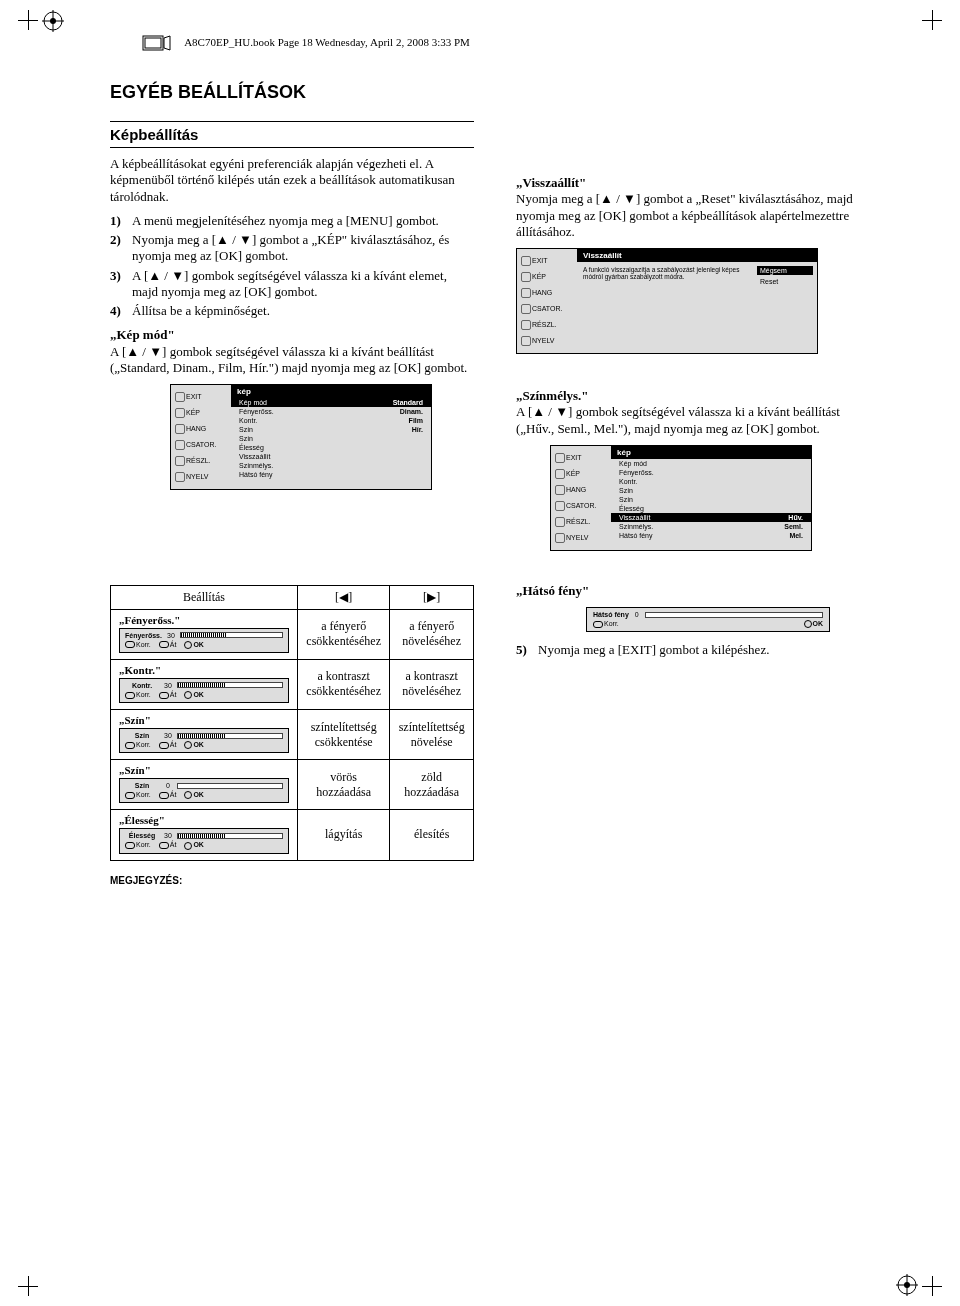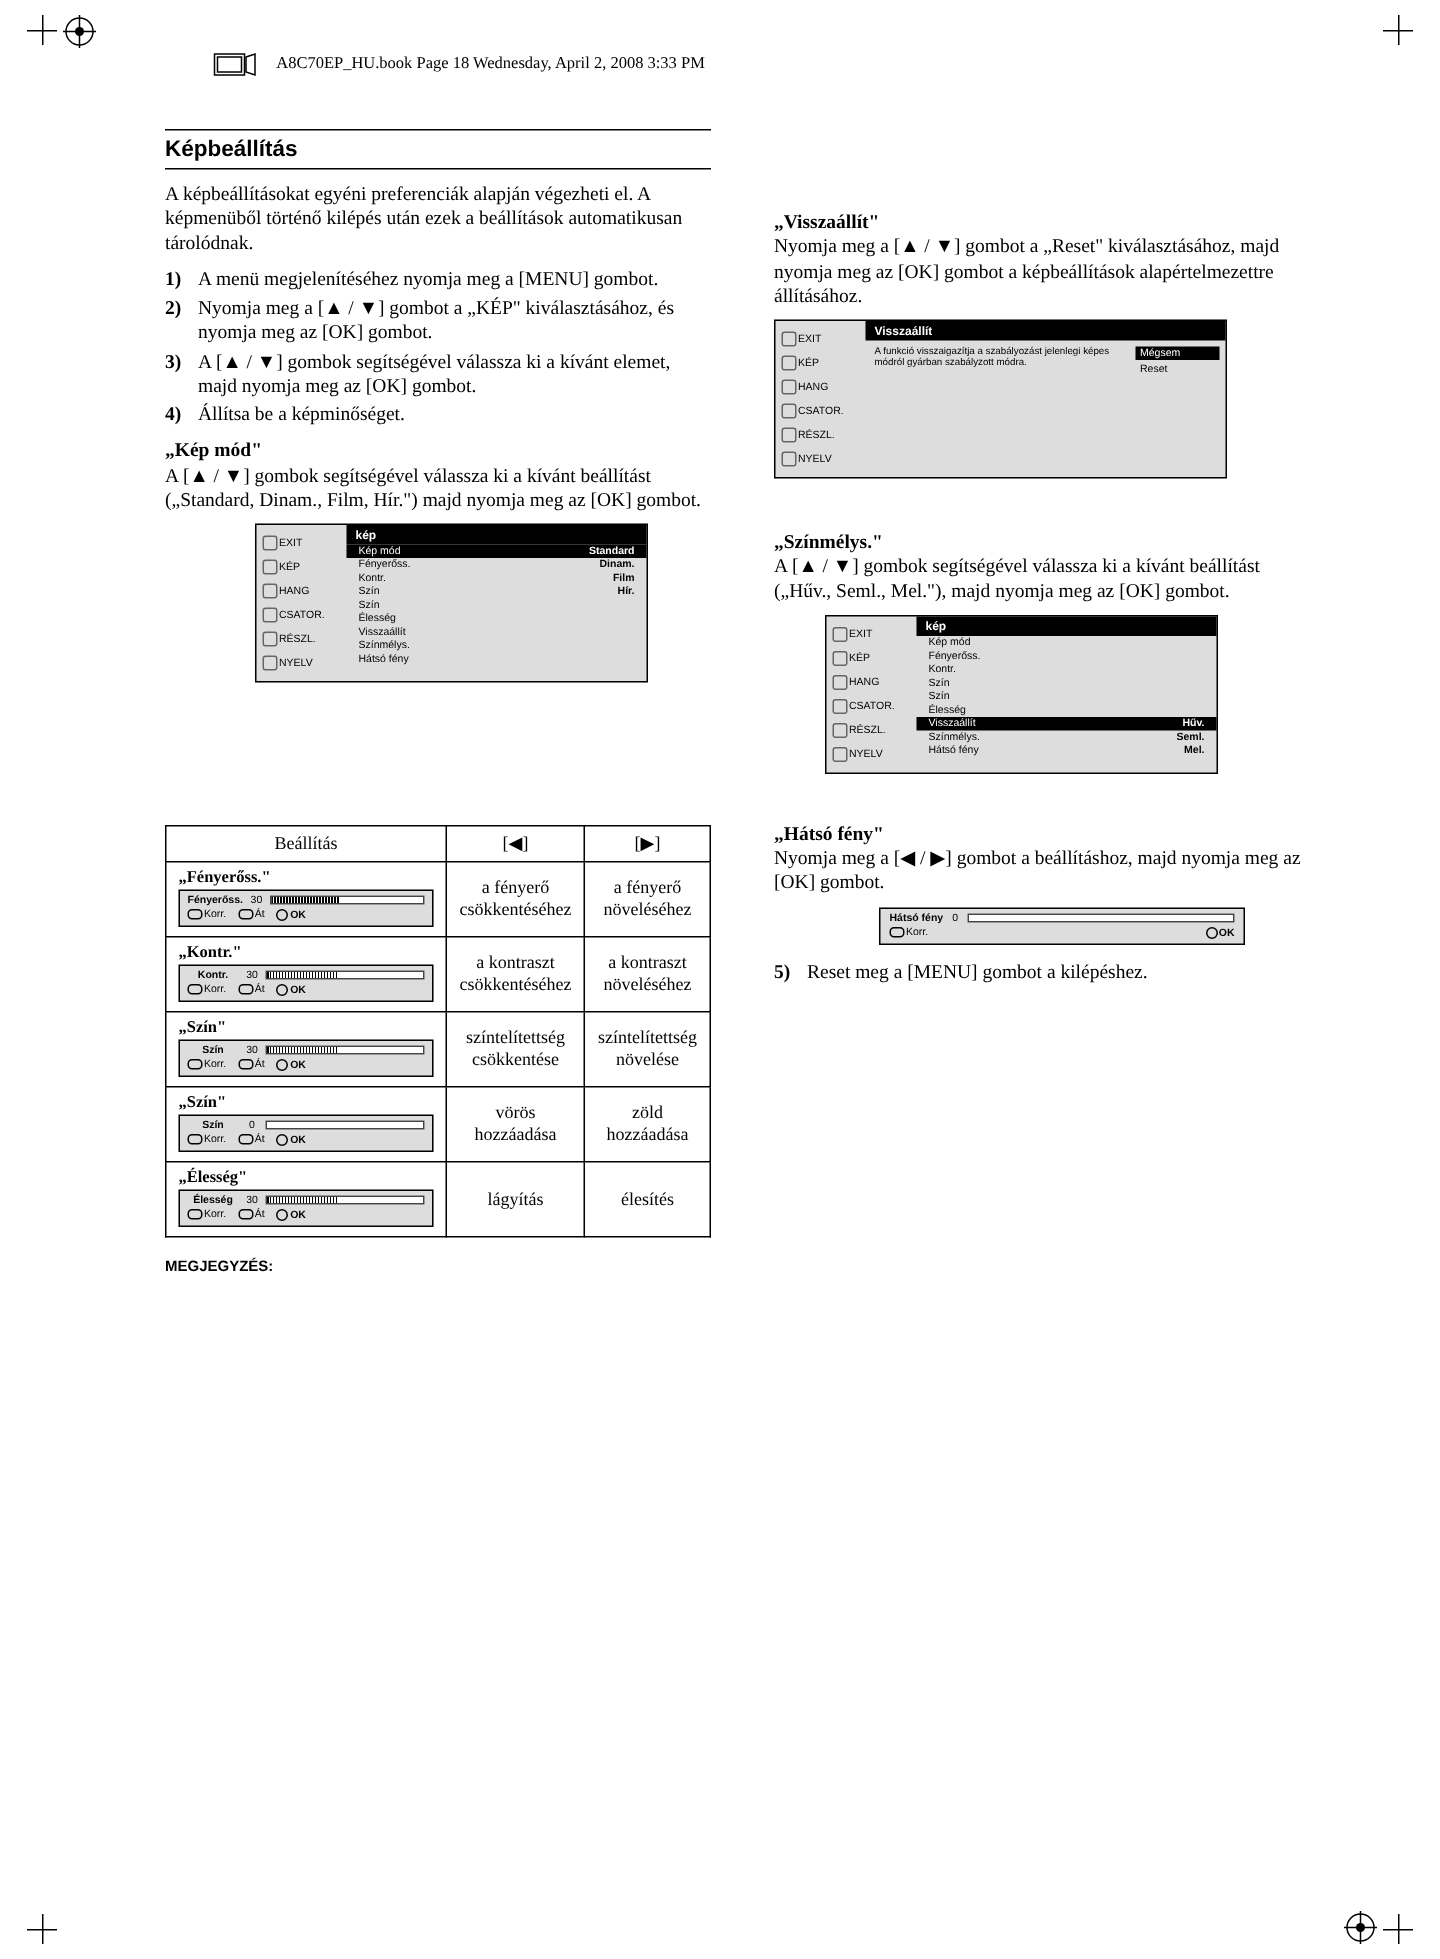--- a/index.html
+++ b/index.html
@@ -102,20 +102,21 @@
     <svg width="30" height="18" viewBox="0 0 30 18">
         <rect x="1" y="2" width="20" height="14" fill="none" stroke="#000"></rect>
         <rect x="3" y="4" width="16" height="10" fill="none" stroke="#000"></rect>
         <path d="M22 4 L28 2 L28 16 L22 14 Z" fill="none" stroke="#000"></path>
       </svg>
     <span>A8C70EP_HU.book  Page 18  Wednesday, April 2, 2008  3:33 PM</span>
   </div>
 
   <div style="margin-left:40px; margin-right:10px;">
 
+  <h1 class="sect">EGYÉB BEÁLLÍTÁSOK</h1>
 
   <div class="cols">
     <div class="col">
       <h2 class="sub">Képbeállítás</h2>
       <p class="body">A képbeállításokat egyéni preferenciák alapján végezheti el. A képmenüből történő kilépés után ezek a beállítások automatikusan tárolódnak.</p>
       <ol class="steps">
         <li><span class="num">1)</span><span>A menü megjelenítéséhez nyomja meg a [MENU] gombot.</span></li>
         <li><span class="num">2)</span><span>Nyomja meg a [▲ / ▼] gombot a „KÉP" kiválasztásához, és nyomja meg az [OK] gombot.</span></li>
         <li><span class="num">3)</span><span>A [▲ / ▼] gombok segítségével válassza ki a kívánt elemet, majd nyomja meg az [OK] gombot.</span></li>
         <li><span class="num">4)</span><span>Állítsa be a képminőséget.</span></li>
@@ -373,35 +374,35 @@
             </tbody>
           </table>
 
       <div class="note">
         <div class="notelbl">MEGJEGYZÉS:</div>
       </div>
     </div>
 
     <div class="col">
       <p class="body"><span class="quoted">„Hátsó fény"</span><br>
-      <span>Nyomja meg a [◀ / ▶] gombot a beállításhoz, majd nyomja meg az [OK] gombot.</span></p>
+      </p>
 
       <div class="backlight" style="margin-left:70px;">
         <div class="srow">
           <span class="name">Hátsó fény</span>
           <span class="num">0</span>
           <div class="bar"></div>
         </div>
         <div class="ctrls">
           <span><span class="ic"></span><span>Korr.</span></span>
           <span><span class="ic ok"></span><b>OK</b></span>
         </div>
       </div>
 
       <ol class="steps">
-        <li><span class="num">5)</span><span>Reset meg a [MENU] gombot a kilépéshez.</span></li>
+        <li><span class="num">5)</span><span>Nyomja meg a [EXIT] gombot a kilépéshez.</span></li>
       </ol>
     </div>
   </div>
 
   </div>
 
 </div>
 
 </body></html>

